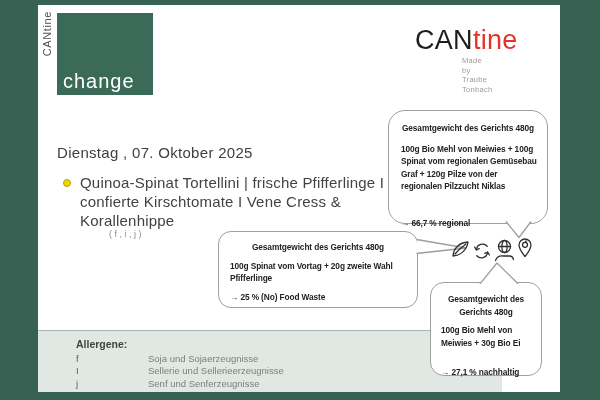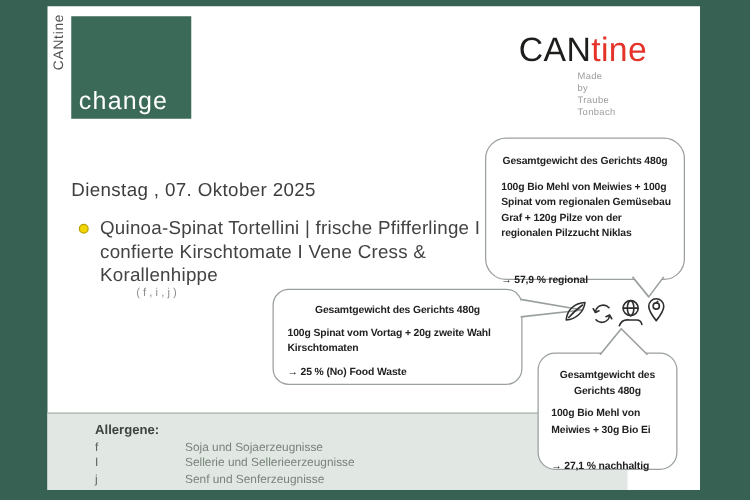--- a/index.html
+++ b/index.html
@@ -158,28 +158,28 @@
   </div>
 
   <div class="bubble bubble-regional">
     <div class="bubble-title">Gesamtgewicht des Gerichts 480g</div>
     <div class="bubble-body">
       <span>100g Bio Mehl von Meiwies + 100g</span>
       <span>Spinat vom regionalen Gemüsebau</span>
       <span>Graf + 120g Pilze von der</span>
       <span>regionalen Pilzzucht Niklas</span>
     </div>
-    <div class="bubble-result">→ 57,9 % regional</div>
+    <div class="bubble-result">→ 66,7 % regional</div>
   </div>
 
   <div class="bubble bubble-foodwaste">
     <div class="bubble-title">Gesamtgewicht des Gerichts 480g</div>
     <div class="bubble-body">
       <span>100g Spinat vom Vortag + 20g zweite Wahl</span>
-      <span>Kirschtomaten</span>
+      <span>Pfifferlinge</span>
     </div>
     <div class="bubble-result">→ 25 % (No) Food Waste</div>
   </div>
 
   <div class="bubble bubble-sustainable">
     <div class="bubble-title">Gesamtgewicht des Gerichts 480g</div>
     <div class="bubble-body">
       <span>100g Bio Mehl von</span>
       <span>Meiwies + 30g Bio Ei</span>
     </div>

